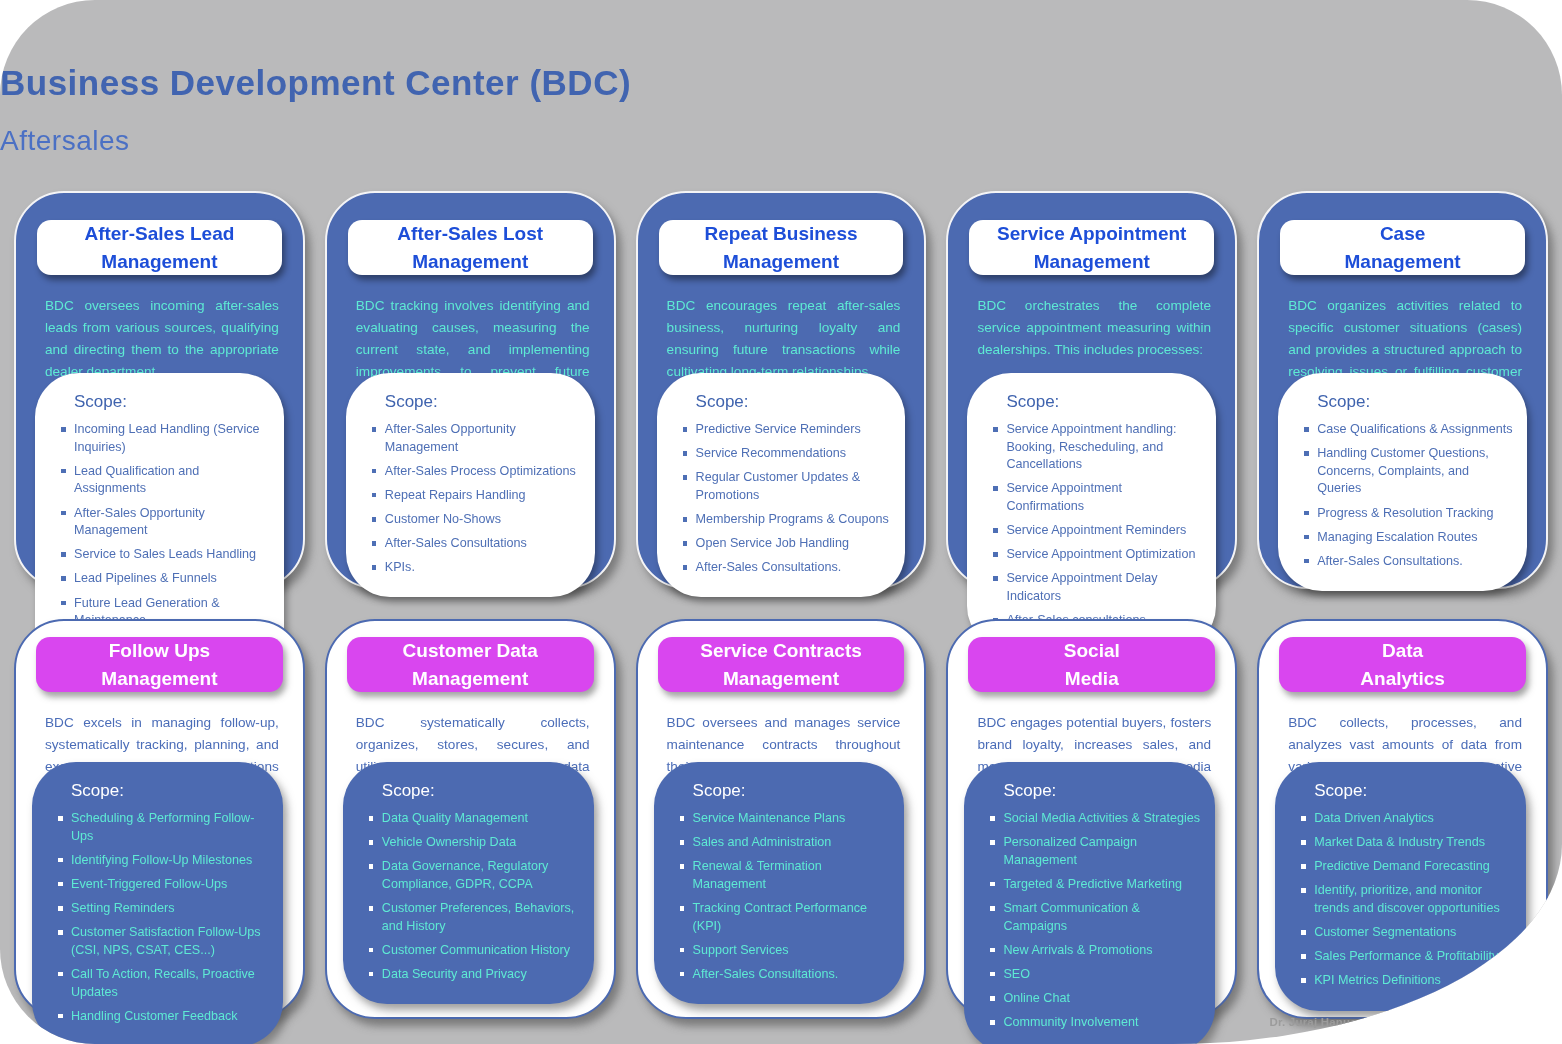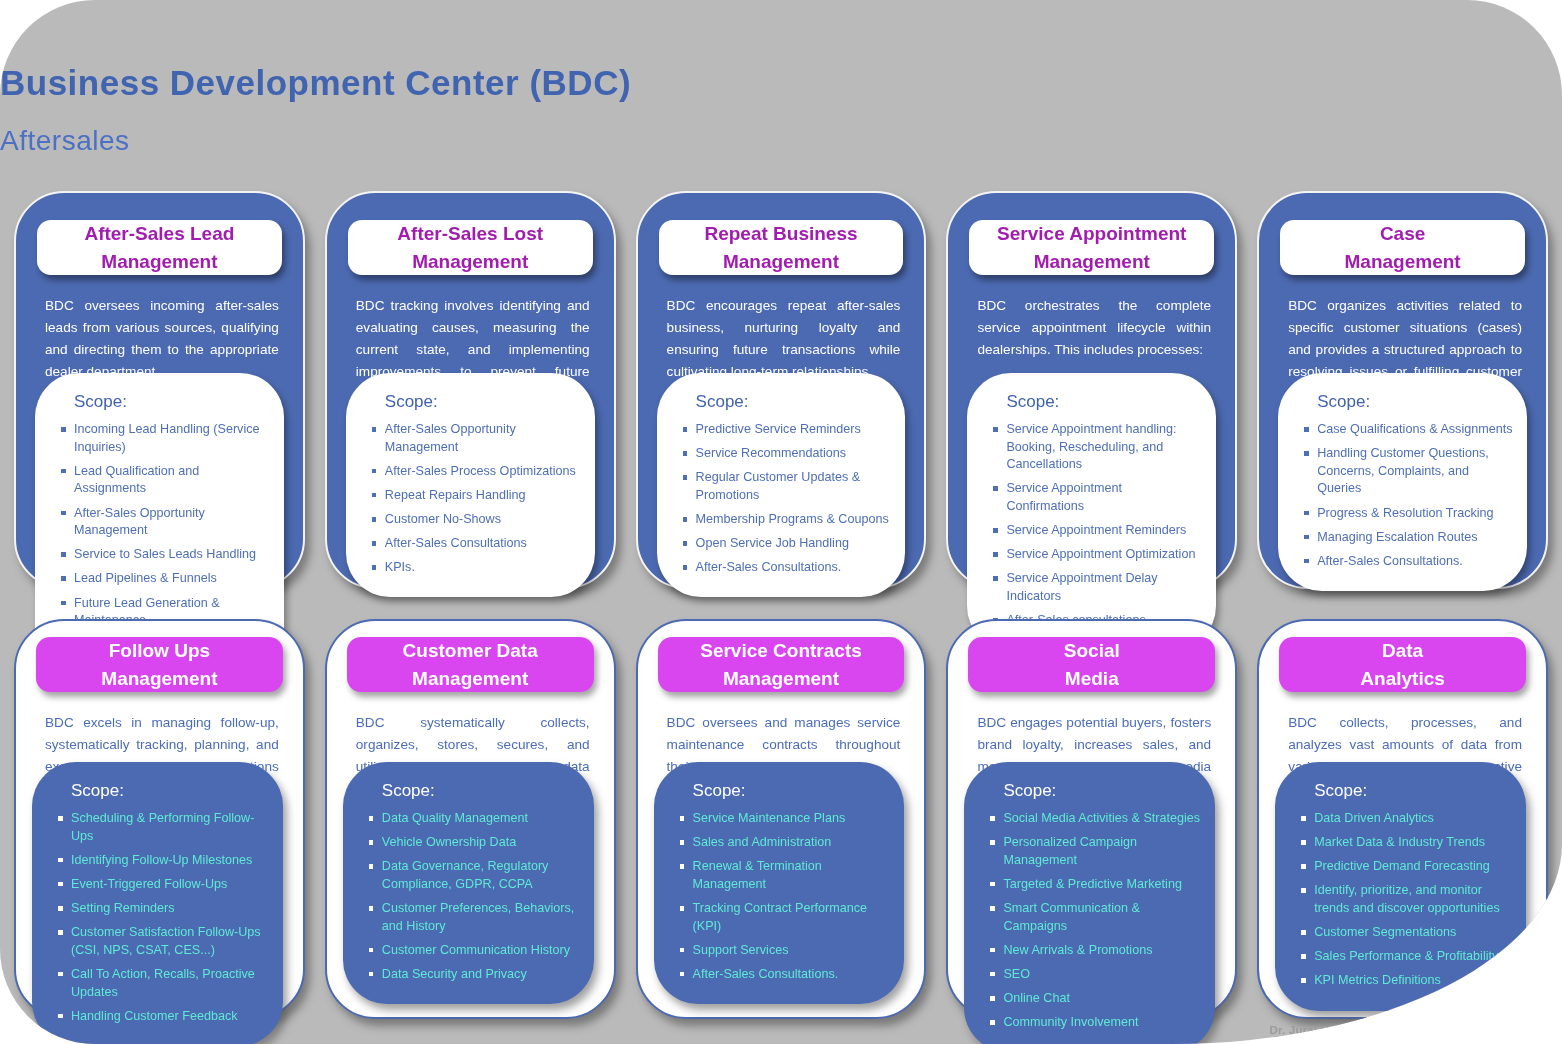--- a/index.html
+++ b/index.html
@@ -36,33 +36,33 @@
   .card.row2 {
     background:#ffffff; border:2px solid #4c6ab1; height:400px;
   }
 
   .title-box {
     border-radius:14px; display:flex; align-items:center; justify-content:center;
     text-align:center; font-weight:bold; font-size:19px; line-height:1.45;
     white-space:pre-line;
   }
   .row1 .title-box {
-    margin:27px 21px 0 21px; height:74px; background:#ffffff; color:#a21caf;
+    margin:27px 21px 0 21px; height:74px; background:#ffffff; color:#1d4ed8;
     box-shadow:3px 5px 6px rgba(0,0,0,0.4);
   }
   .row2 .title-box {
     margin:16px 20px 0 20px; height:70px; background:#d946ef; color:#ffffff;
     box-shadow:3px 5px 6px rgba(90,90,90,0.55);
   }
 
   .desc {
     padding:20px 24px 0 29px; font-size:13.6px; line-height:1.62;
     text-align:justify; min-height:98px;
   }
-  .row1 .desc { color:#ffffff; }
+  .row1 .desc { color:#5eead4; }
   .row2 .desc { color:#4b6db8; min-height:70px; }
 
   .scope-box {
     border-radius:44px; flex:1 1 auto;
     padding:19px 14px 14px 26px;
   }
   .row1 .scope-box {
     background:#ffffff; margin:0 19px 17px 19px;
     box-shadow:3px 5px 7px rgba(0,0,0,0.35);
   }
@@ -82,21 +82,21 @@
   .bullet::before {
     content:""; position:absolute; left:0; top:6px; width:4.5px; height:4.5px;
   }
   .row1 .bullet::before { background:#4e6fb5; }
   .row2 .bullet::before { background:#ffffff; }
   .itext { font-size:12.6px; line-height:1.4; white-space:pre-line; }
   .row1 .itext { color:#4e6fb5; }
   .row2 .itext { color:#5eead4; }
 
   .footer-credit {
-    position:absolute; right:152px; bottom:8px;
+    position:absolute; right:152px; bottom:16px;
     font-size:11.5px; font-weight:bold; color:#9b9b9b; letter-spacing:0.2px;text-align:right;
   }
 </style>
 </head>
 <body>
 
 <div class="canvas">
   <div class="header">
     <div class="main-title">Business Development Center (BDC)</div>
     <div class="subtitle">Aftersales</div>
@@ -206,21 +206,21 @@
               <li>
                 <span class="bullet"></span>
                 <span class="itext">After-Sales Consultations.</span>
               </li>
             </ul>
     </div>
   </div>
         <div class="card row1">
     <div class="title-box">Service Appointment
 Management</div>
-    <div class="desc">BDC orchestrates the complete service appointment lifecycle within dealerships. This includes processes:</div>
+    <div class="desc">BDC orchestrates the complete service appointment measuring within dealerships. This includes processes:</div>
     <div class="scope-box">
       <div class="scope-label">Scope:</div>
       <ul class="scope-list">
               <li>
                 <span class="bullet"></span>
                 <span class="itext">Service Appointment handling:
 Booking, Rescheduling,  and Cancellations</span>
               </li>
               <li>
                 <span class="bullet"></span>

